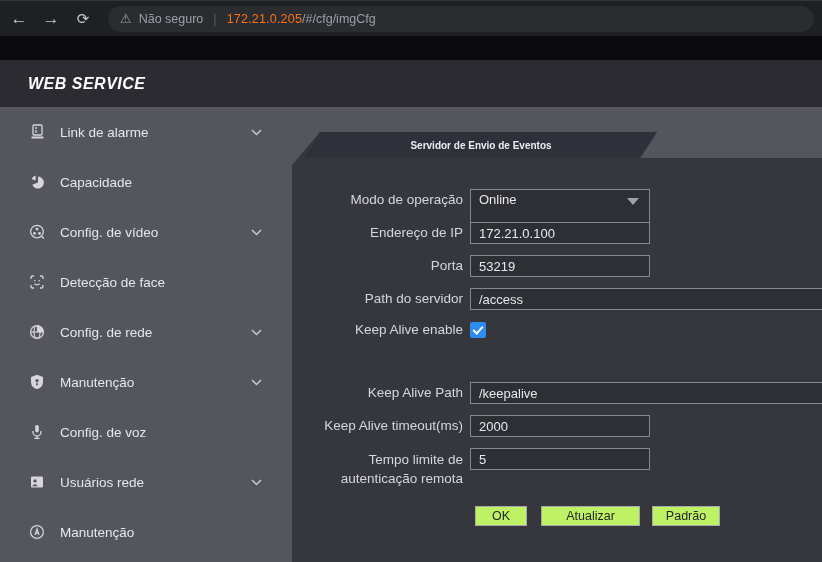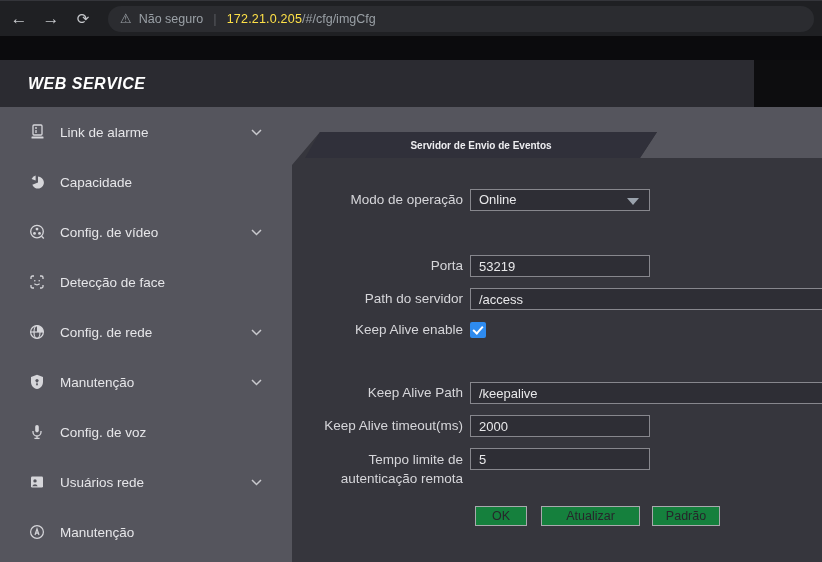--- a/index.html
+++ b/index.html
@@ -6,26 +6,26 @@
   *{box-sizing:border-box;font-family:"Liberation Sans","DejaVu Sans",sans-serif;}
   .screen{position:relative;width:822px;height:562px;overflow:hidden;background:#0d0d0f;}
 
   
   .browser{position:absolute;left:0;top:0;width:822px;height:36px;background:#1f2023;border-top:1px solid #34353a;display:flex;align-items:center;}
   .nav-btn{width:26px;height:26px;margin-left:6px;display:flex;align-items:center;justify-content:center;color:#c6c8cc;font-size:17px;cursor:pointer;}
   .nav-btn.reload{font-size:15px;}
   .omnibox{flex:1;height:26px;margin:0 8px 0 12px;background:#2b2c30;border-radius:13px;display:flex;align-items:center;padding-left:12px;color:#9aa0a6;font-size:12.5px;}
   .warn-icon{font-size:13px;margin-right:7px;color:#9aa0a6;}
   .omni-sep{margin:0 10px;color:#56595e;font-size:13px;}
-  .url-host{color:#fde047;font-weight:500;letter-spacing:.2px;}
+  .url-host{color:#f97316;font-weight:500;letter-spacing:.2px;}
   .url-path{color:#9aa0a6;}
 
   
   .black-strip{position:absolute;left:0;top:36px;width:822px;height:24px;background:#0b0b0d;}
-  .ws-bar{position:absolute;left:0;top:60px;width:754px;height:47px;background:#2b2b31;display:flex;align-items:center;}
+  .ws-bar{position:absolute;left:0;top:60px;width:822px;height:47px;background:#2b2b31;display:flex;align-items:center;}
   .ws-title{margin-left:28px;color:#ffffff;font-size:16px;font-weight:bold;font-style:italic;letter-spacing:.5px;}
 
   
   .main{position:absolute;left:0;top:107px;width:822px;height:455px;background:#55555d;}
   .sidebar{position:absolute;left:0;top:0;width:292px;height:455px;overflow:hidden;}
   .side-item{height:50px;display:flex;align-items:center;cursor:pointer;}
   .side-icon{width:18px;height:18px;margin-left:28px;flex:0 0 18px;}
   .side-icon svg{display:block;}
   .side-label{margin-left:14px;color:#e6e6e9;font-size:13.5px;flex:1;}
   .side-chevron{margin-right:30px;width:11px;height:7px;}
@@ -37,28 +37,28 @@
        clip-path:polygon(15px 0,352px 0,335px 26px,0 26px);
        display:flex;align-items:center;justify-content:center;}
   .tab-title{color:#ededf0;font-size:10px;font-weight:bold;}
 
   
   .row{position:absolute;left:0;display:flex;align-items:flex-start;}
   .lbl{width:171px;text-align:right;color:#d6d6da;font-size:13.5px;line-height:22px;}
   .row .ctl{margin-left:7px;}
   .tin{height:22px;width:180px;background:#2e2e35;border:1px solid #87878d;color:#e8e8ea;font-size:13px;padding:0 8px;outline:none;}
   .tin.wide{width:353px;}
-  .dropdown{position:relative;height:22px;width:180px;background:#2e2e35;border:1px solid #87878d;color:#e8e8ea;font-size:13px;line-height:20px;padding:0 8px;cursor:pointer;}
+  .dropdown{position:relative;height:39px;width:180px;background:#2e2e35;border:1px solid #87878d;color:#e8e8ea;font-size:13px;line-height:20px;padding:0 8px;cursor:pointer;}
   .dd-arrow{position:absolute;right:10px;top:8px;width:0;height:0;border-left:6px solid transparent;border-right:6px solid transparent;border-top:7px solid #9aa2ac;}
   .checkbox{width:16px;height:16px;border-radius:2px;background:#2e8bef;position:relative;cursor:pointer;margin-top:3px;}
   .checkbox::after{content:"";position:absolute;left:5px;top:2px;width:4px;height:8px;border:solid #fff;border-width:0 2px 2px 0;transform:rotate(42deg);}
   .lbl.two{line-height:19px;padding-top:2px;}
 
   .btn-row{position:absolute;left:183px;top:399px;display:flex;align-items:center;}
-  .btn{height:20px;border:1px solid #a9a9ae;background:#15803d;color:#26262b;font-size:12.5px;display:flex;align-items:center;justify-content:center;cursor:pointer;}
+  .btn{height:20px;border:1px solid #a9a9ae;background:#bef264;color:#26262b;font-size:12.5px;display:flex;align-items:center;justify-content:center;cursor:pointer;}
   .btn-ok{width:52px;}
   .btn-refresh{width:99px;margin-left:14px;}
   .btn-default{width:68px;margin-left:12px;}
 </style>
 </head>
 <body>
 
 <div class="screen">
 
   <div class="browser">
@@ -214,20 +214,24 @@
       </div>
 
       <div class="row" style="top:82px">
         <span class="lbl">Modo de operação</span>
         <div class="dropdown ctl">
           <span>Online</span>
           <span class="dd-arrow"></span>
         </div>
       </div>
 
+      <div class="row" style="top:115px">
+        <span class="lbl">Endereço de IP</span>
+        <input class="tin ctl" value="172.21.0.100" style="">
+      </div>
 
       <div class="row" style="top:148px">
         <span class="lbl">Porta</span>
         <input class="tin ctl" value="53219" style="">
       </div>
 
       <div class="row" style="top:181px">
         <span class="lbl">Path do servidor</span>
         <input class="tin wide ctl" value="/access" style="">
       </div>

